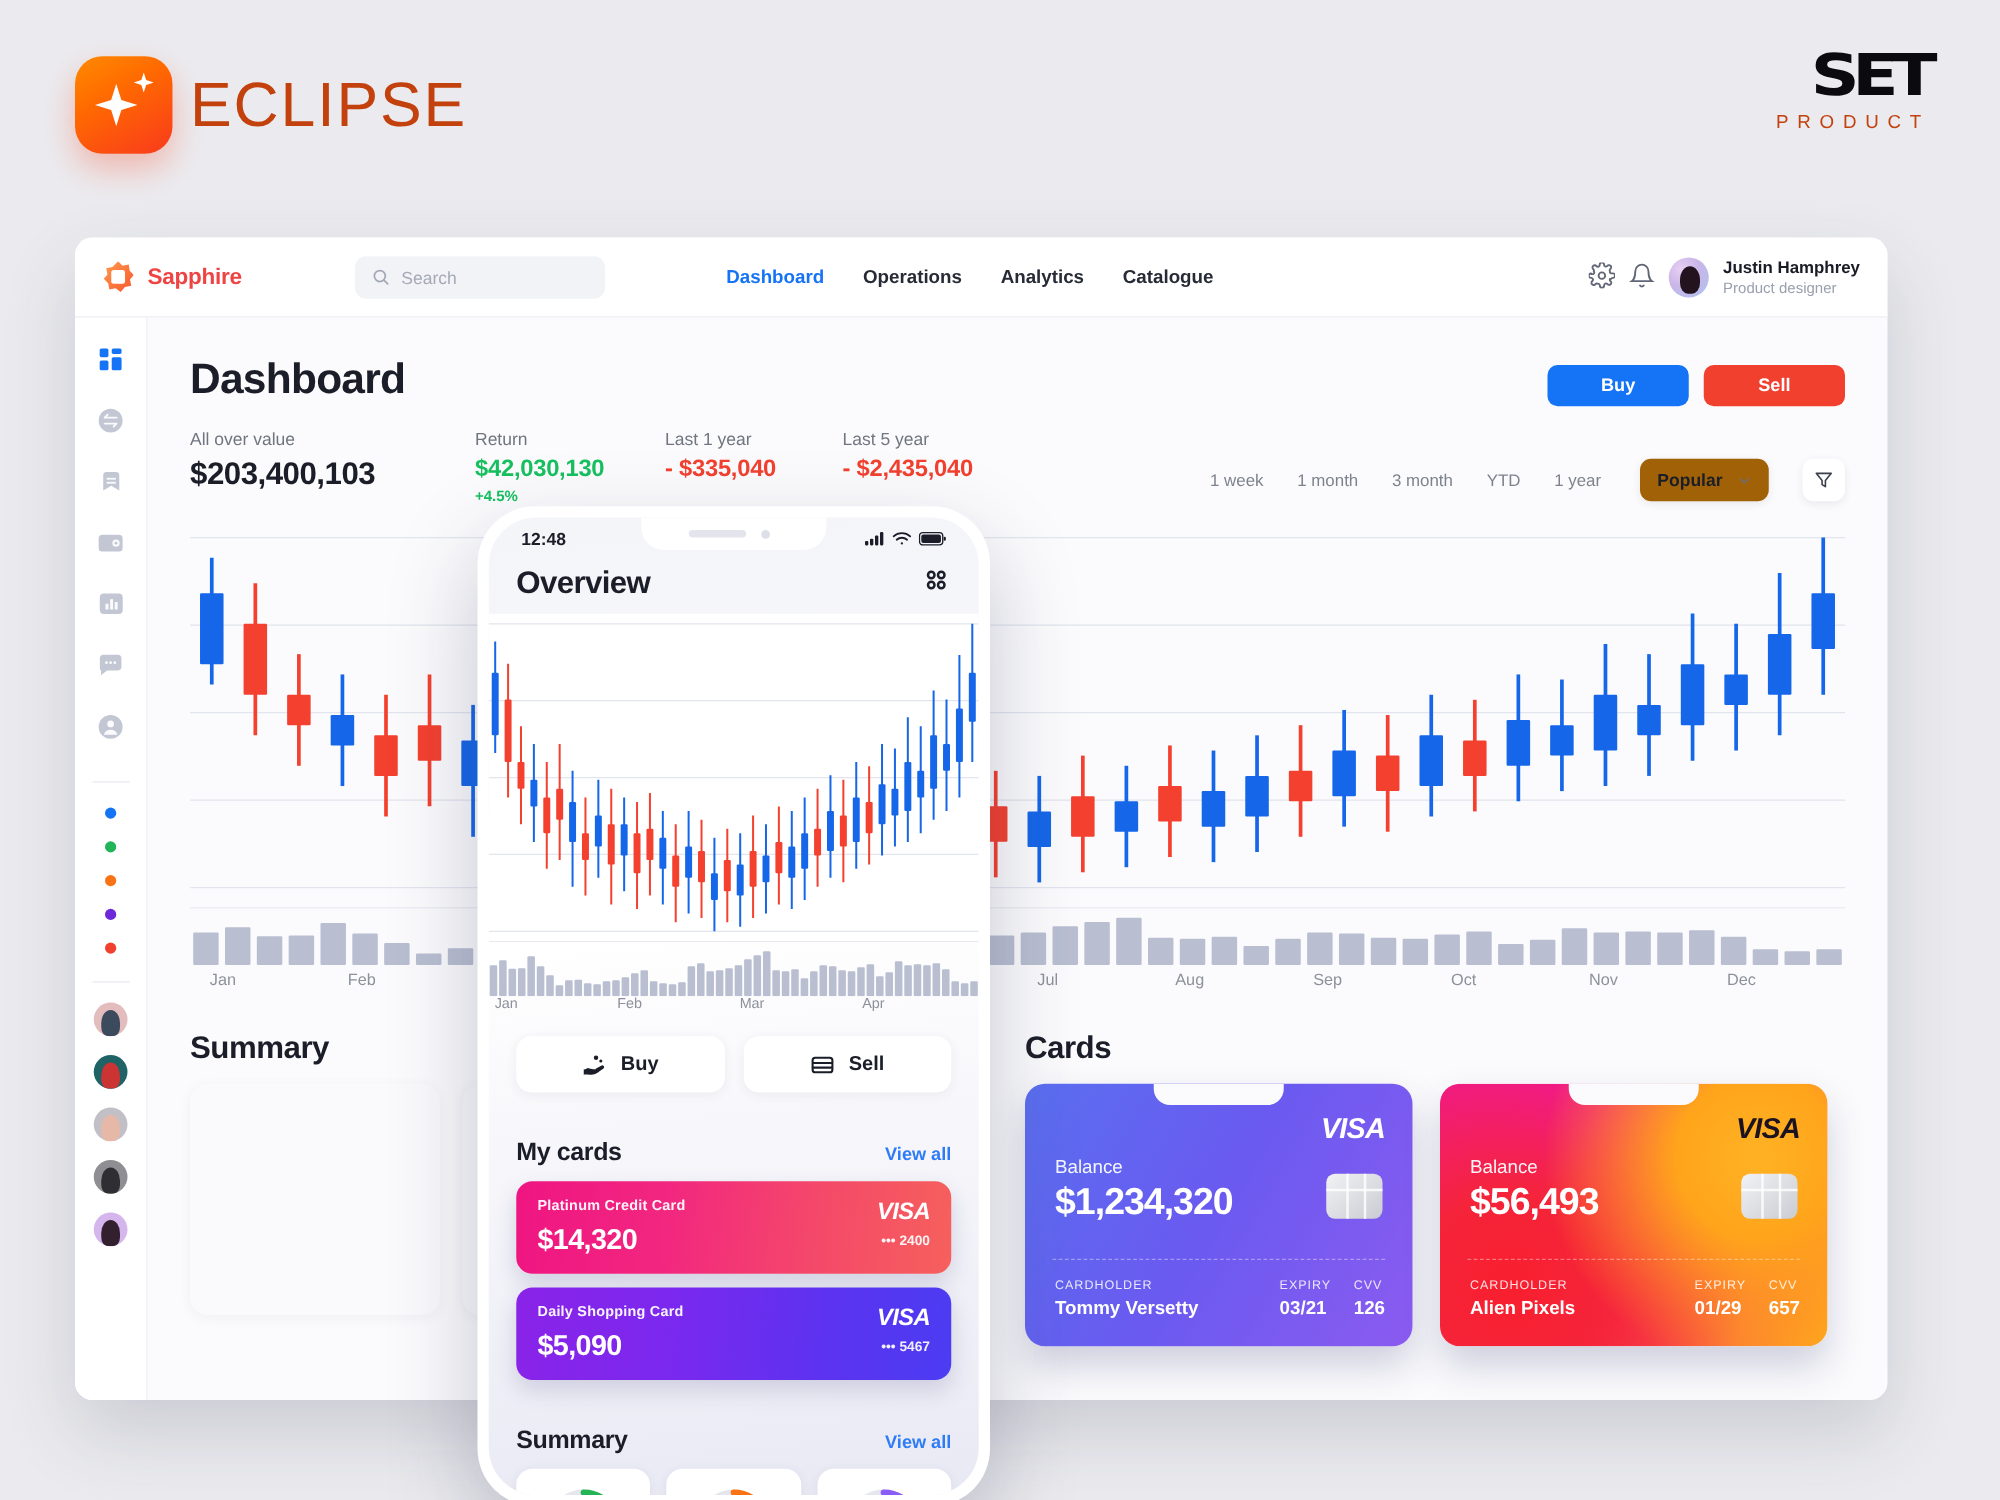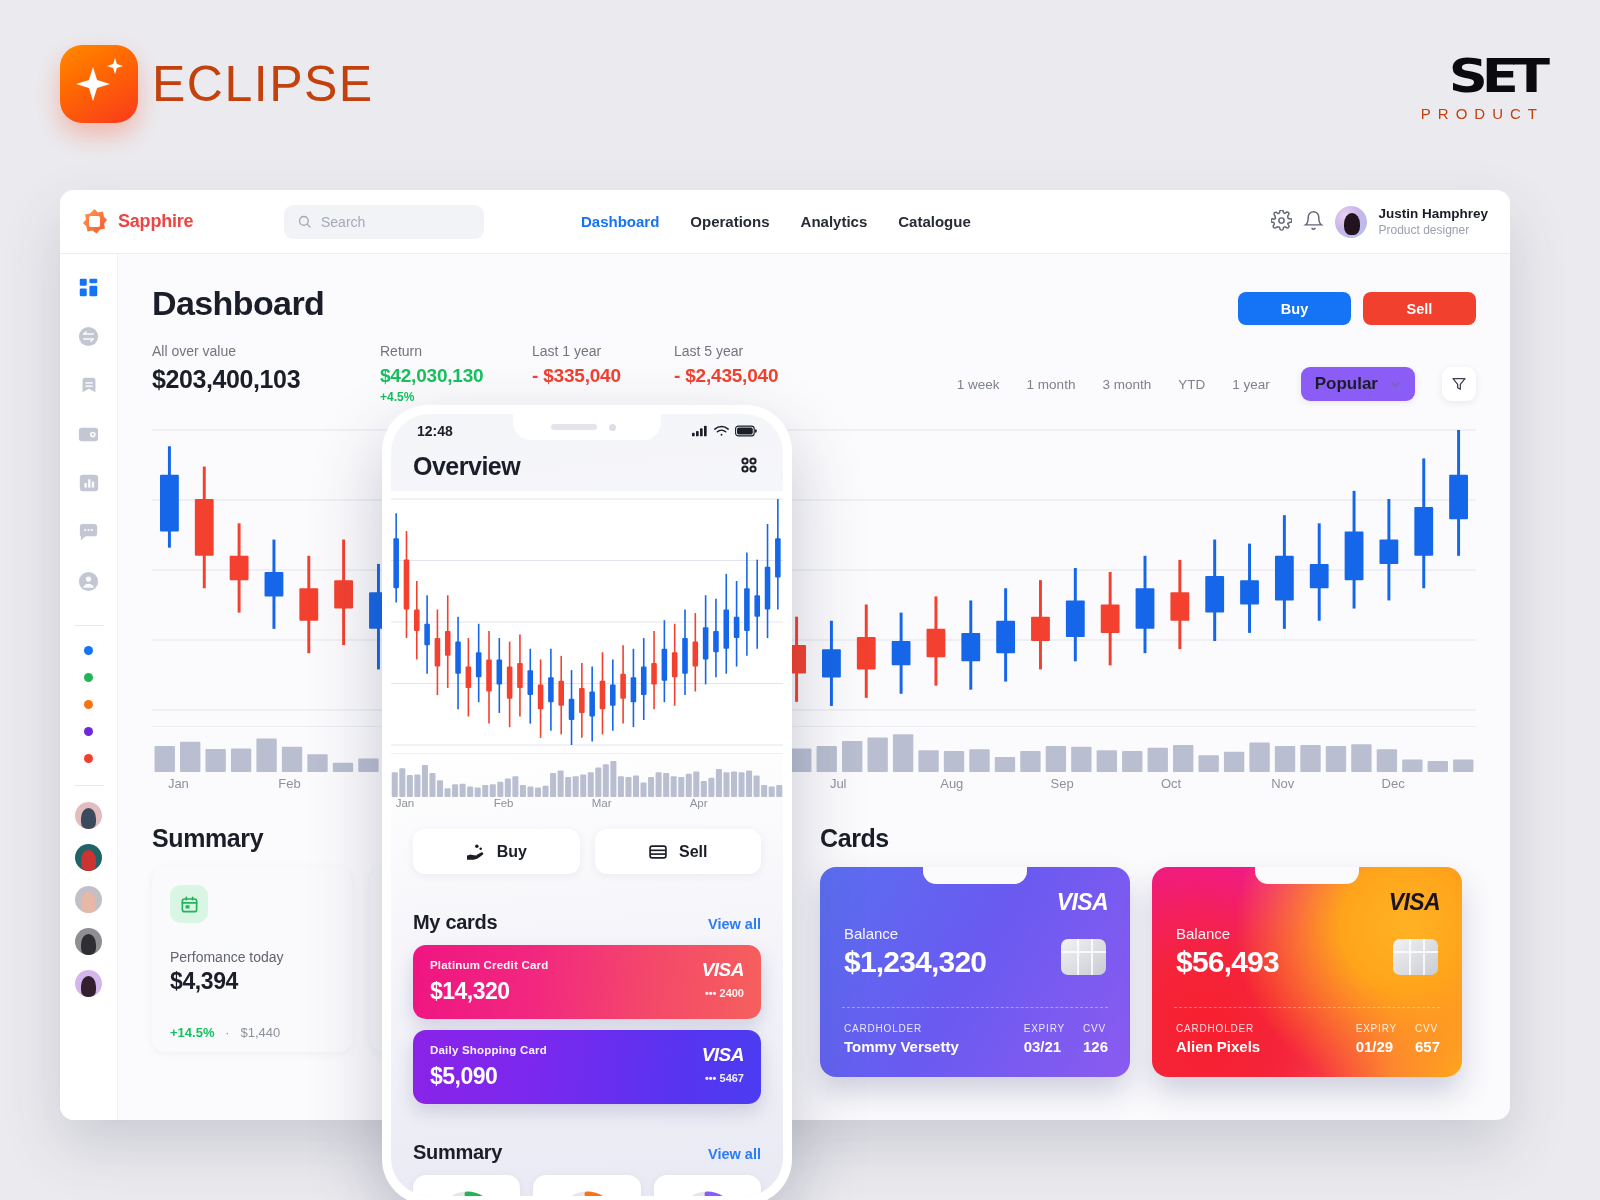--- a/index.html
+++ b/index.html
@@ -26,21 +26,21 @@
   }
   .eclipse-logo .spark-small {
     position: absolute; left: 47px; top: 13px;
     width: 16px; height: 16px; background: #fff;
     clip-path: polygon(50% 0%, 62% 38%, 100% 50%, 62% 62%, 50% 100%, 38% 62%, 0% 50%, 38% 38%);
   }
   .eclipse-word {
     position: absolute; left: 152px; top: 55px;
     font-size: 50px; letter-spacing: 1.5px; color: #c2410c; font-weight: 400;
   }
-  .setproduct { position: absolute; right: 56px; top: 56px; text-align: right; }
+  .setproduct { position: absolute; right: 56px; top: 40px; text-align: right; }
   .setproduct .set-mark {
     font-size: 46px; font-weight: 800; letter-spacing: -5px;
     color: #0b0b0f; line-height: 0.9; font-family: "DejaVu Sans", sans-serif;
     transform: scaleX(1.18); transform-origin: right center; display: block;
   }
   .setproduct .prod-word {
     margin-top: 8px; font-size: 15px; font-weight: 400; letter-spacing: 7px;
     color: #c2410c;
   }
 
@@ -124,22 +124,22 @@
   .stat-label { font-size: 14px; color: #70757f; margin-bottom: 6px; }
   .stat-main { font-size: 25px; font-weight: 800; color: #1b1e28; letter-spacing: -0.4px; }
   .stat-val { font-size: 19px; font-weight: 800; letter-spacing: -0.2px; }
   .stat-sub { font-size: 12px; font-weight: 700; margin-top: 3px; }
   .g { color: #17c05f; }
   .r { color: #f2402f; }
 
   .range-row { margin-left: auto; display: flex; align-items: center; gap: 27px; padding-top: 24px; }
   .range { font-size: 13.5px; color: #7d828d; cursor: pointer; }
   .select-pop {
-    margin-left: 4px; height: 34px; padding: 0 14px; background: #8b5cf6; border-radius: 9px;
-    display: flex; align-items: center; gap: 12px; font-size: 17px; font-weight: 700; color: #1b1e28;
+    margin-left: 4px; height: 34px; padding: 0 14px; background: #a16207; border-radius: 9px;
+    display: flex; align-items: center; gap: 12px; font-size: 14px; font-weight: 700; color: #1b1e28;
     box-shadow: 0 2px 7px rgba(40,45,70,0.09); cursor: pointer;
   }
   .filter-btn {
     width: 34px; height: 34px; background: #fff; border-radius: 9px;
     display: flex; align-items: center; justify-content: center;
     box-shadow: 0 2px 7px rgba(40,45,70,0.09); color: #3a3f4b; cursor: pointer;
   }
 
   
   .chart-area { position: relative; margin-top: 16px; height: 300px; }
@@ -596,38 +596,20 @@
             <div class="axis-lab" style="left: 67.8667%;">Sep</div>
             <div class="axis-lab" style="left: 76.2%;">Oct</div>
             <div class="axis-lab" style="left: 84.5333%;">Nov</div>
             <div class="axis-lab" style="left: 92.8667%;">Dec</div>
           </div>
 
         <div class="lower">
           <div class="summary-col">
             <div class="section-title">Summary</div>
             <div class="sum-cards">
-              <div class="sum-card">
-                <div class="sum-ico" style="background:#d9f5e3">
-                  <svg width="19" height="19" viewBox="0 0 24 24" fill="none" stroke="#22b45c" stroke-width="2.1" stroke-linecap="round">
-                      <rect x="3" y="5" width="18" height="16" rx="2.5"></rect>
-                      <line x1="3" y1="10" x2="21" y2="10"></line>
-                      <line x1="8" y1="3" x2="8" y2="6"></line>
-                      <line x1="16" y1="3" x2="16" y2="6"></line>
-                      <rect x="7" y="13" width="5" height="4" fill="#22b45c" stroke="none"></rect>
-                    </svg>
-                </div>
-                <div class="sum-lab">Perfomance today</div>
-                <div class="sum-val">$4,394</div>
-                <div class="sum-foot">
-                  <span class="g">+14.5%</span>
-                  <span class="muted">&nbsp;&nbsp;·&nbsp;&nbsp;</span>
-                  <span class="muted">$1,440</span>
-                </div>
-              </div>
               <div class="sum-card"></div>
               <div class="sum-card"></div>
             </div>
           </div>
 
           <div class="cards-col">
             <div class="section-title">Cards</div>
             <div class="cc-row">
 
               <div class="credit-card cc-1">

